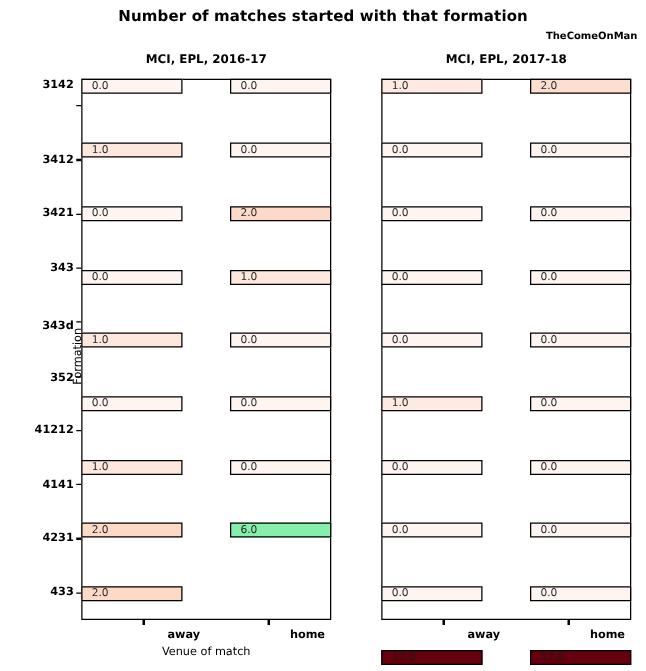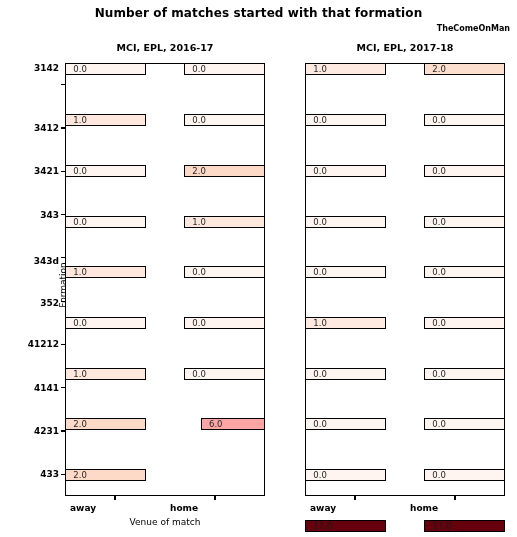--- a/index.html
+++ b/index.html
@@ -72,21 +72,21 @@
     font-size:9px;color:#000;
     transform:rotate(-90deg);
     transform-origin:center center;
     white-space:nowrap;
   }
 
   
   .xtick{
     position:absolute;top:503px;
     font-size:9px;font-weight:bold;color:#000;
-    text-align:left;width:90px;
+    text-align:right;width:90px;
     transform:translateX(-50%);
   }
   .xtickmark{
     position:absolute;top:496px;width:1.3px;height:4px;background:#000;
   }
   .xlabel{
     position:absolute;top:517px;
     font-size:9px;color:#000;
     text-align:center;width:200px;
   }
@@ -114,21 +114,21 @@
         <div class="cell" style="background: rgb(253, 217, 199);">2.0</div>
         <div class="cell" style="background: rgb(255, 245, 240);">0.0</div>
         <div class="cell" style="background: rgb(254, 232, 221);">1.0</div>
         <div class="cell" style="background: rgb(254, 232, 221);">1.0</div>
         <div class="cell" style="background: rgb(255, 245, 240);">0.0</div>
         <div class="cell" style="background: rgb(255, 245, 240);">0.0</div>
         <div class="cell" style="background: rgb(255, 245, 240);">0.0</div>
         <div class="cell" style="background: rgb(254, 232, 221);">1.0</div>
         <div class="cell" style="background: rgb(255, 245, 240);">0.0</div>
         <div class="cell" style="background: rgb(253, 217, 199);">2.0</div>
-        <div class="cell" style="background: #fca5a5; margin-left: 16px;">6.0</div>
+        <div class="cell" style="background: #86efac;">6.0</div>
         <div class="cell" style="background: rgb(253, 217, 199);">2.0</div>
       </div>
     <div id="ylabel">Formation</div>
   </div>
 
   <div class="axes" id="axes-right">
     <div class="grid" id="grid-right">
         <div class="cell" style="background: rgb(254, 234, 224);">1.0</div>
         <div class="cell" style="background: rgb(253, 223, 208);">2.0</div>
         <div class="cell" style="background: rgb(255, 245, 240);">0.0</div>

